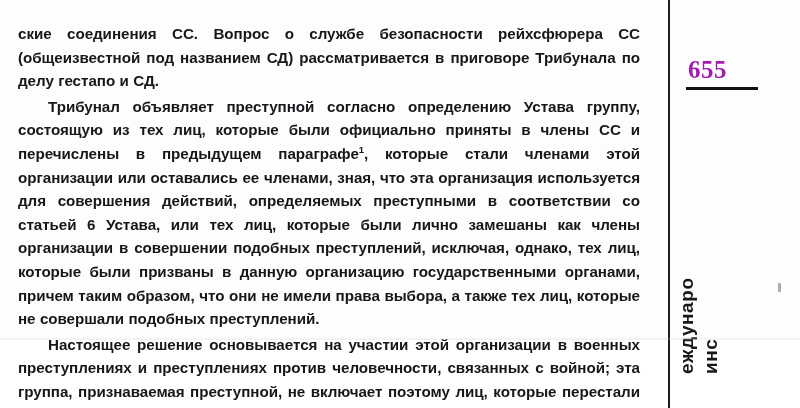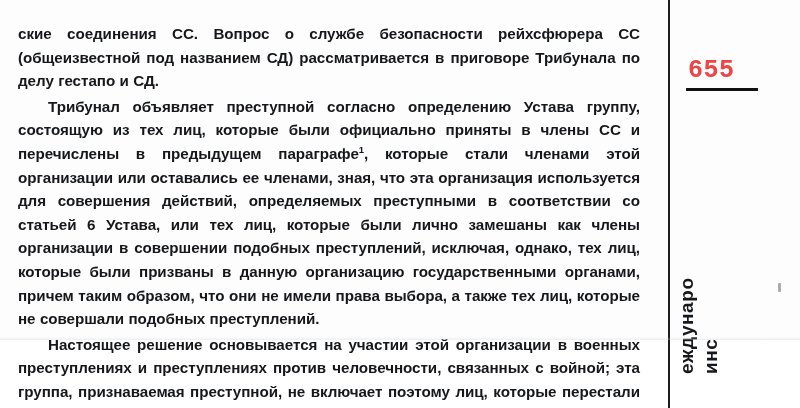--- a/index.html
+++ b/index.html
@@ -63,24 +63,24 @@
   }
 
   
   .page-number-block {
     position: absolute;
     left: 686px;
     top: 56px;
     width: 96px;
   }
   .page-number {
-    font-family: Liberation Mono, monospace;
+    font-family: Liberation Serif, serif;
     font-size: 25px;
     font-weight: 700;
-    color: #ef4444;
+    color: #a21caf;
     letter-spacing: 0.5px;
     padding-left: 2px;
   }
   .page-number-rule {
     margin-top: 3px;
     width: 72px;
     height: 3px;
     background: #101214;
   }
 

